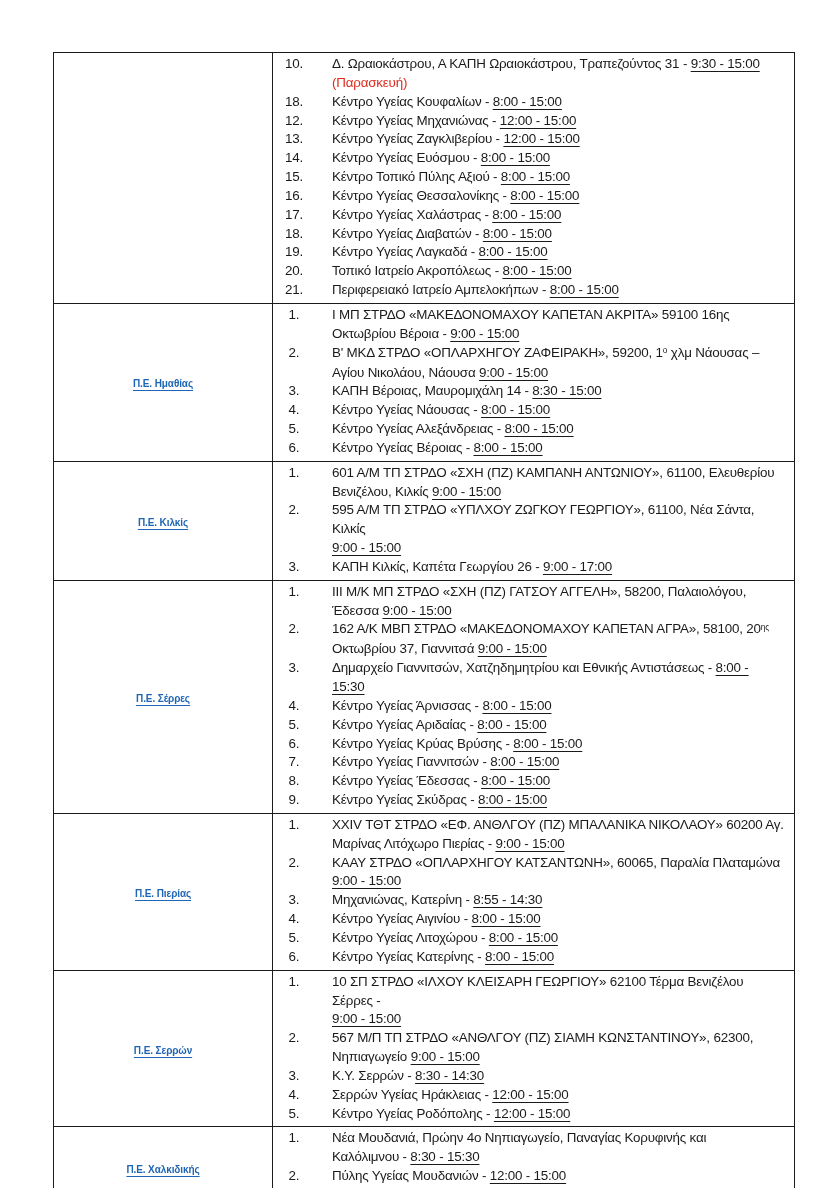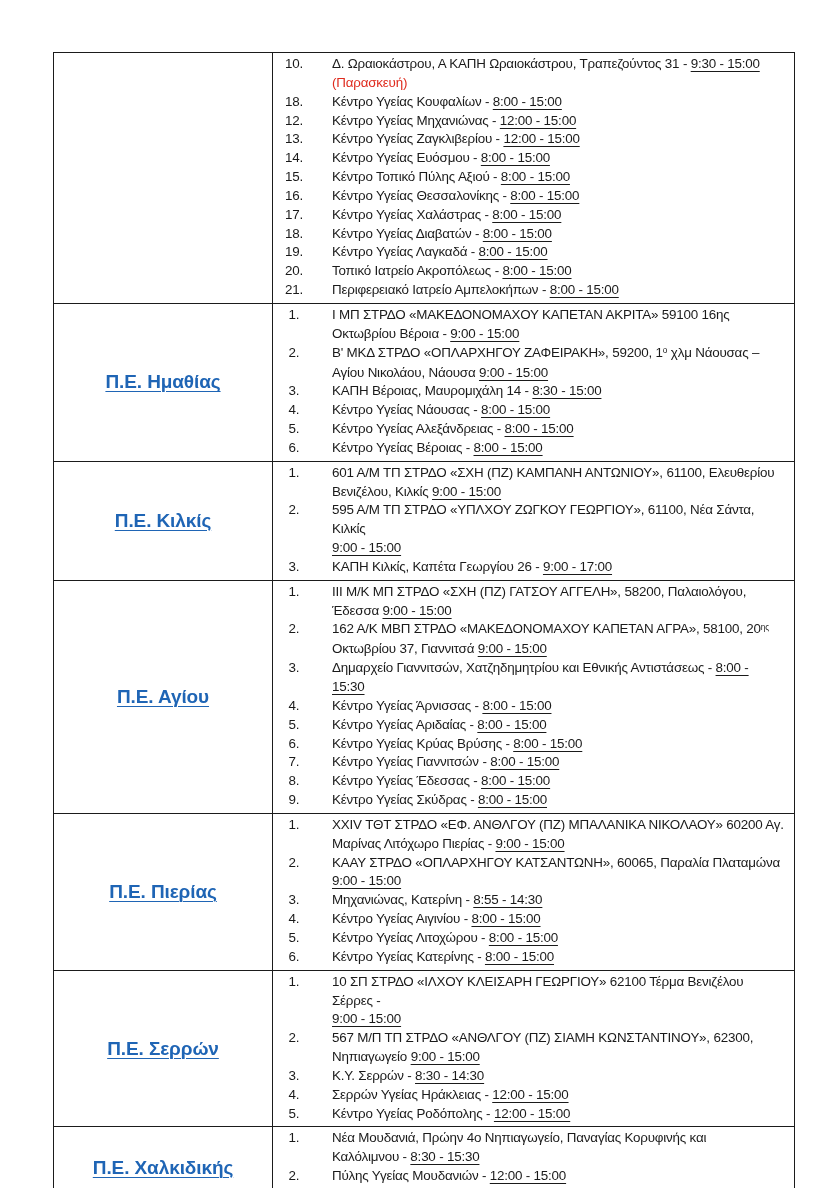--- a/index.html
+++ b/index.html
@@ -21,21 +21,21 @@
     vertical-align:top;
   }
   .col-region{width:219px;}
   td.region-cell{
     vertical-align:middle;
     text-align:center;
   }
   .region-label{
     color:var(--label-blue,#1f65b5);
     font-weight:bold;
-    font-size:19px;
+    font-size:10px;
     letter-spacing:-0.1px;
     text-decoration:underline;
     text-decoration-thickness:1.3px;
     text-underline-offset:3px;
   }
   td.items-cell{
     padding:2px 8px 3px 8px;
   }
   .item{
     display:flex;
@@ -168,21 +168,21 @@
               <span class="num">2.</span>
               <span class="txt"><span>595 Α/Μ ΤΠ ΣΤΡΔΟ «ΥΠΛΧΟΥ ΖΩΓΚΟΥ ΓΕΩΡΓΙΟΥ», 61100, Νέα Σάντα, Κιλκίς</span><br><span class="seg-u">9:00 - 15:00</span></span>
             </div>
             <div class="item">
               <span class="num">3.</span>
               <span class="txt"><span>ΚΑΠΗ Κιλκίς, Καπέτα Γεωργίου 26 - </span><span class="seg-u">9:00 - 17:00</span></span>
             </div>
           </td>
         </tr>
         <tr>
-          <td class="region-cell"><span class="region-label">Π.Ε. Αγίου</span></td>
+          <td class="region-cell"><span class="region-label">Π.Ε. Σέρρες</span></td>
           <td class="items-cell">
             <div class="item">
               <span class="num">1.</span>
               <span class="txt"><span>ΙΙΙ Μ/Κ ΜΠ ΣΤΡΔΟ «ΣΧΗ (ΠΖ) ΓΑΤΣΟΥ ΑΓΓΕΛΗ», 58200, Παλαιολόγου,</span><br><span>Έδεσσα </span><span class="seg-u">9:00 - 15:00</span></span>
             </div>
             <div class="item">
               <span class="num">2.</span>
               <span class="txt"><span>162 Α/Κ ΜΒΠ ΣΤΡΔΟ «ΜΑΚΕΔΟΝΟΜΑΧΟΥ ΚΑΠΕΤΑΝ ΑΓΡΑ», 58100, 20</span><span class="seg-sup">ης</span><br><span>Οκτωβρίου 37, Γιαννιτσά </span><span class="seg-u">9:00 - 15:00</span></span>
             </div>
             <div class="item">

